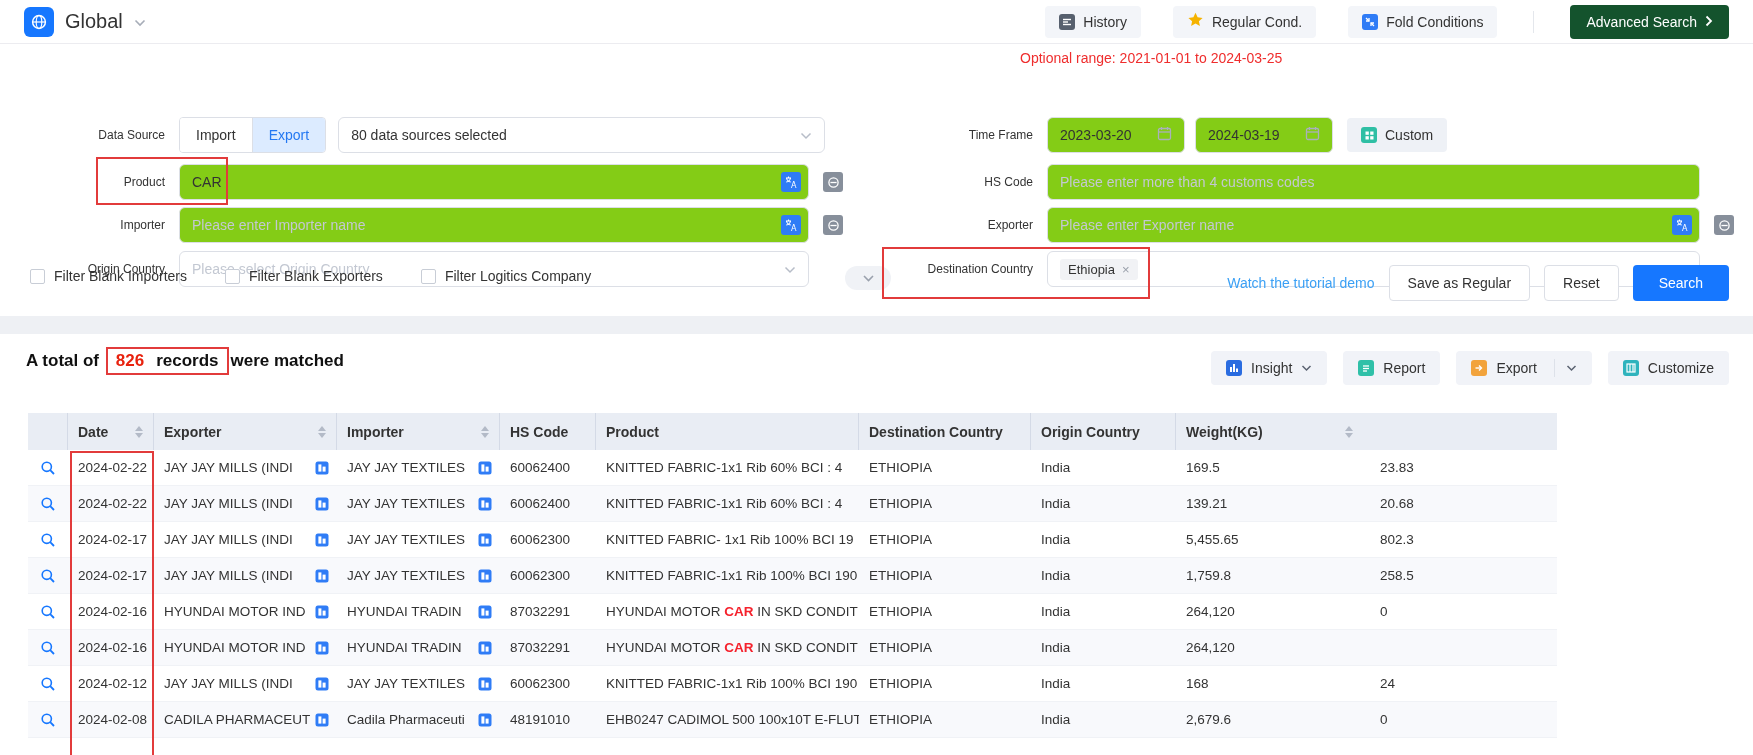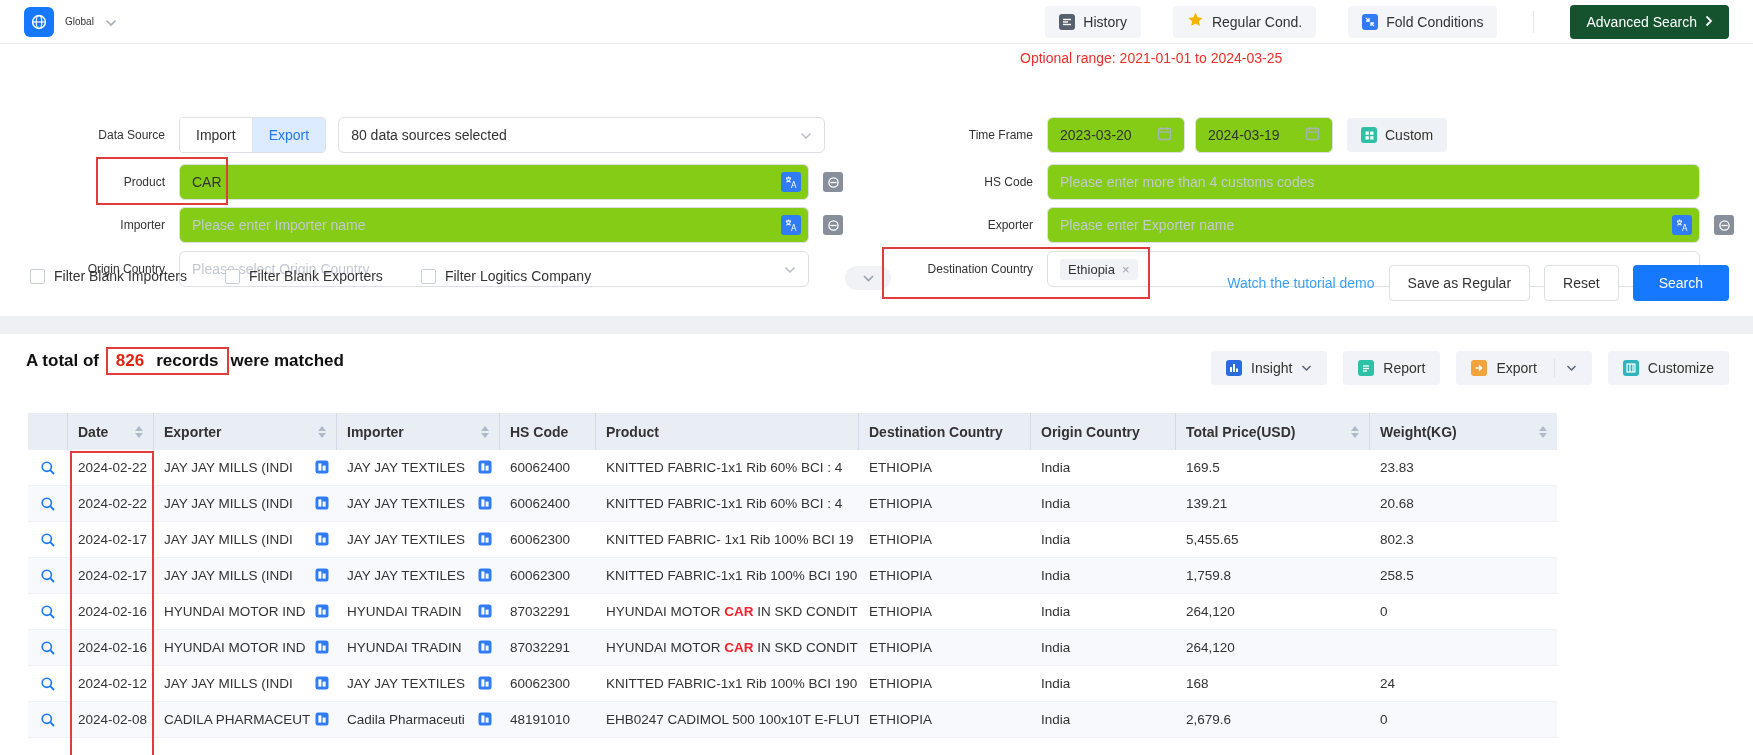--- a/index.html
+++ b/index.html
@@ -5,21 +5,21 @@
   * { margin:0; padding:0; box-sizing:border-box; }
   html,body { width:1753px; height:755px; }
   body { font-family:"Liberation Sans","DejaVu Sans",sans-serif; color:#333; background:#fff; }
   .canvas { position:relative; width:1753px; height:755px; overflow:hidden; background:#fff; }
 
   
   .topbar { position:absolute; top:0; left:0; right:0; height:44px; display:flex; align-items:center;
             justify-content:space-between; padding:0 24px; border-bottom:1px solid #ececf0; background:#fff; }
   .brand { display:flex; align-items:center; gap:11px; }
   .logo { width:30px; height:30px; border-radius:6px; background:#1677ff; display:flex; align-items:center; justify-content:center; }
-  .brand-name { font-size:10px; color:#333; }
+  .brand-name { font-size:20px; color:#333; }
   .tb-right { display:flex; align-items:center; gap:32px; }
   .btn-soft { display:flex; align-items:center; gap:8px; background:#f3f5f9; border:none; border-radius:4px;
               height:32px; padding:0 14px; font-size:14px; color:#333; cursor:pointer; }
   .btn-primary { display:flex; align-items:center; gap:8px; background:#14532d; color:#fff; border:none;
                  border-radius:4px; height:34px; padding:0 16px; font-size:14px; cursor:pointer; }
   .vdiv { width:1px; height:22px; background:#e4e7ec; margin:0 4px; }
   .icon-sq { width:16px; height:16px; border-radius:3px; display:inline-flex; align-items:center; justify-content:center; flex:none; }
 
   
   .panel { position:absolute; top:44px; left:0; right:0; height:272px; background:#fff; }
@@ -82,21 +82,21 @@
   .th-first { border-right:1px solid #d4dae6; }
   .sort { display:flex; flex-direction:column; gap:2px; margin-left:8px; cursor:pointer; }
   .tri-up { width:0; height:0; border-left:4px solid transparent; border-right:4px solid transparent;
             border-bottom:5px solid #b3bac7; }
   .tri-dn { width:0; height:0; border-left:4px solid transparent; border-right:4px solid transparent;
             border-top:5px solid #b3bac7; }
   .trow { display:flex; height:36px; align-items:center; border-bottom:1px solid #f0f2f6; background:#fff; }
   .trow.alt { background:#f8f9fc; }
   .td { padding:0 8px 0 10px; font-size:13.5px; color:#333; white-space:nowrap; overflow:hidden; flex:none; }
   .td-icon { display:flex; justify-content:center; align-items:center; padding:0; cursor:pointer; }
-  .name-cell { display:flex; align-items:flex-start; justify-content:space-between; }
+  .name-cell { display:flex; align-items:center; justify-content:space-between; }
   .nm { overflow:hidden; white-space:nowrap; }
   .cico { display:inline-flex; flex:none; cursor:pointer; }
   .hl-red { color:#f5222d; font-weight:bold; }
 
   
   .ann { position:absolute; border:2px solid #e23b3b; pointer-events:none; }
   #ann-product { left:96px; top:157px; width:132px; height:48px; }
   #ann-dest { left:882px; top:247px; width:268px; height:52px; }
   #ann-dates { left:70px; top:451px; width:84px; height:320px; }
 </style>
@@ -436,27 +436,20 @@
           </div>
           <div class="th" style="width: 263px;">
             <span>Product</span>
           </div>
           <div class="th" style="width: 172px;">
             <span>Destination Country</span>
           </div>
           <div class="th" style="width: 145px;">
             <span>Origin Country</span>
           </div>
-          <div class="th" style="width: 194px;">
-            <span>Total Price(USD)</span>
-            <span class="sort">
-              <span class="tri-up"></span>
-              <span class="tri-dn"></span>
-            </span>
-          </div>
           <div class="th" style="width: 187px;">
             <span>Weight(KG)</span>
             <span class="sort">
               <span class="tri-up"></span>
               <span class="tri-dn"></span>
             </span>
           </div>
         </div>
       <div>
           <div class="trow">

